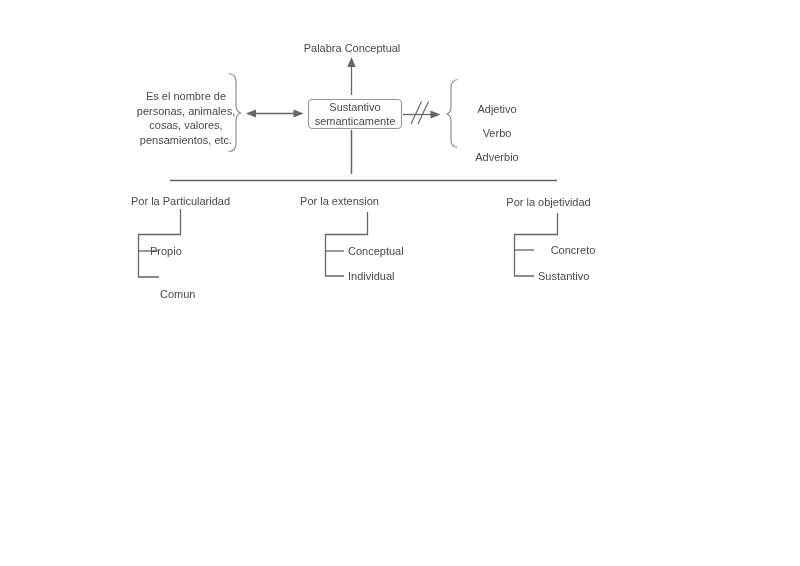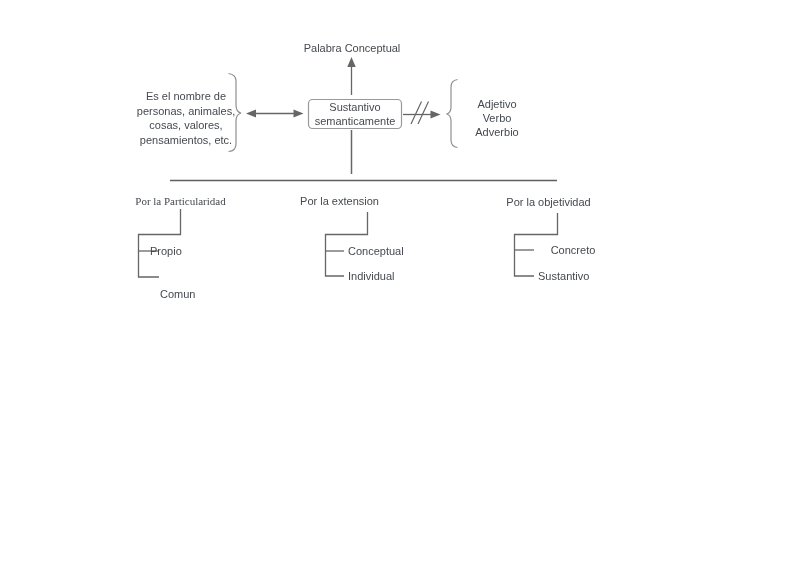--- a/index.html
+++ b/index.html
@@ -62,25 +62,25 @@
   <div class="txt ctr" style="left:292px;top:41px;width:120px;">Palabra Conceptual</div>
 
   <div class="txt ctr" style="left:308px;top:100px;width:94px;line-height:14px;">Sustantivo
 semanticamente</div>
 
   <div class="txt ctr" style="left:136px;top:89px;width:100px;line-height:14.5px;">Es el nombre de
 personas, animales,
 cosas, valores,
 pensamientos, etc.</div>
 
-  <div class="txt ctr" style="left:447px;top:97px;width:100px;line-height:14px;">Adjetivo
+  <div class="txt ctr" style="left:447px;top:97px;width:100px;line-height:24px;">Adjetivo
 Verbo
 Adverbio</div>
 
-  <div class="txt ctr" style="left:120px;top:195px;width:121px;line-height:13px;font-family:Liberation Serif, serif;">Por la Particularidad</div>
+  <div class="txt ctr" style="left:120px;top:195px;width:121px;line-height:13px;">Por la Particularidad</div>
   <div class="txt" style="left:150px;top:244.5px;width:70px;line-height:13px;">Propio</div>
   <div class="txt" style="left:160px;top:270.5px;width:70px;line-height:13px;margin-top:17px;">Comun</div>
 
   <div class="txt ctr" style="left:279px;top:195px;width:121px;line-height:13px;">Por la extension</div>
   <div class="txt" style="left:348px;top:244.5px;width:70px;line-height:13px;">Conceptual</div>
   <div class="txt" style="left:348px;top:269.5px;width:70px;line-height:13px;">Individual</div>
 
   <div class="txt ctr" style="left:488px;top:196px;width:121px;line-height:13px;">Por la objetividad</div>
   <div class="txt" style="left:538px;top:243.5px;width:70px;line-height:13px;text-align:center;">Concreto</div>
   <div class="txt" style="left:538px;top:269.5px;width:70px;line-height:13px;">Sustantivo</div>

